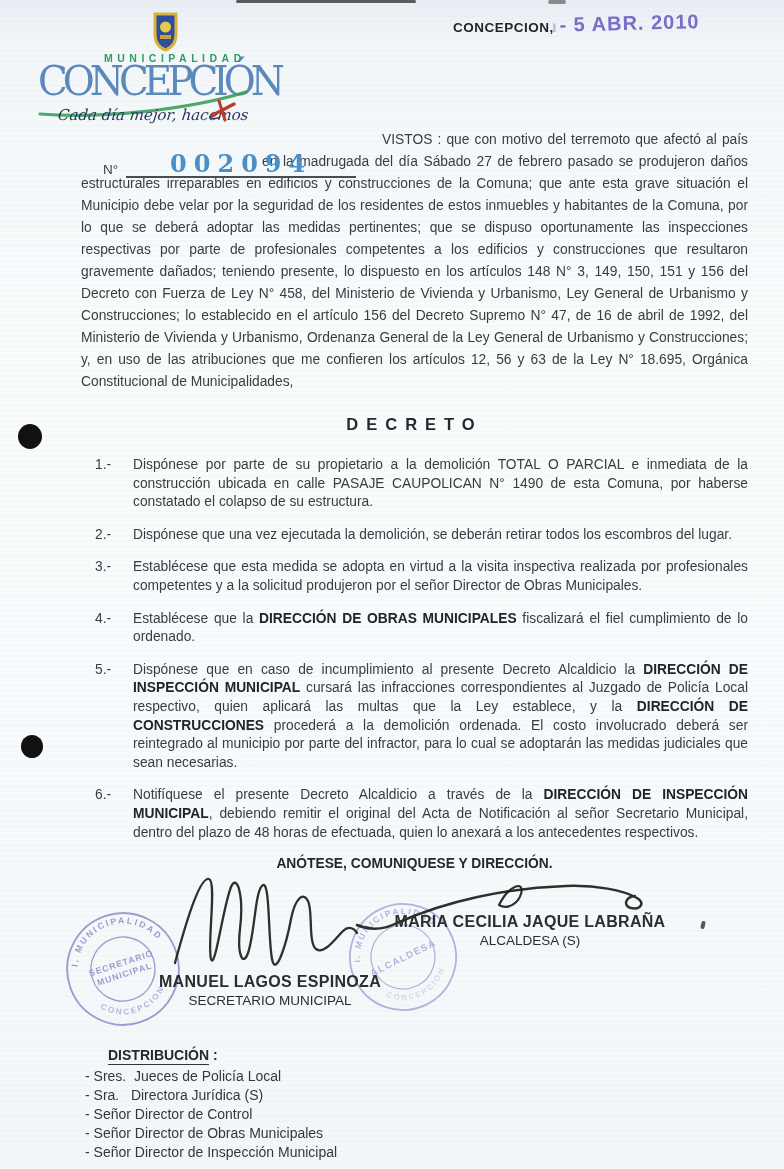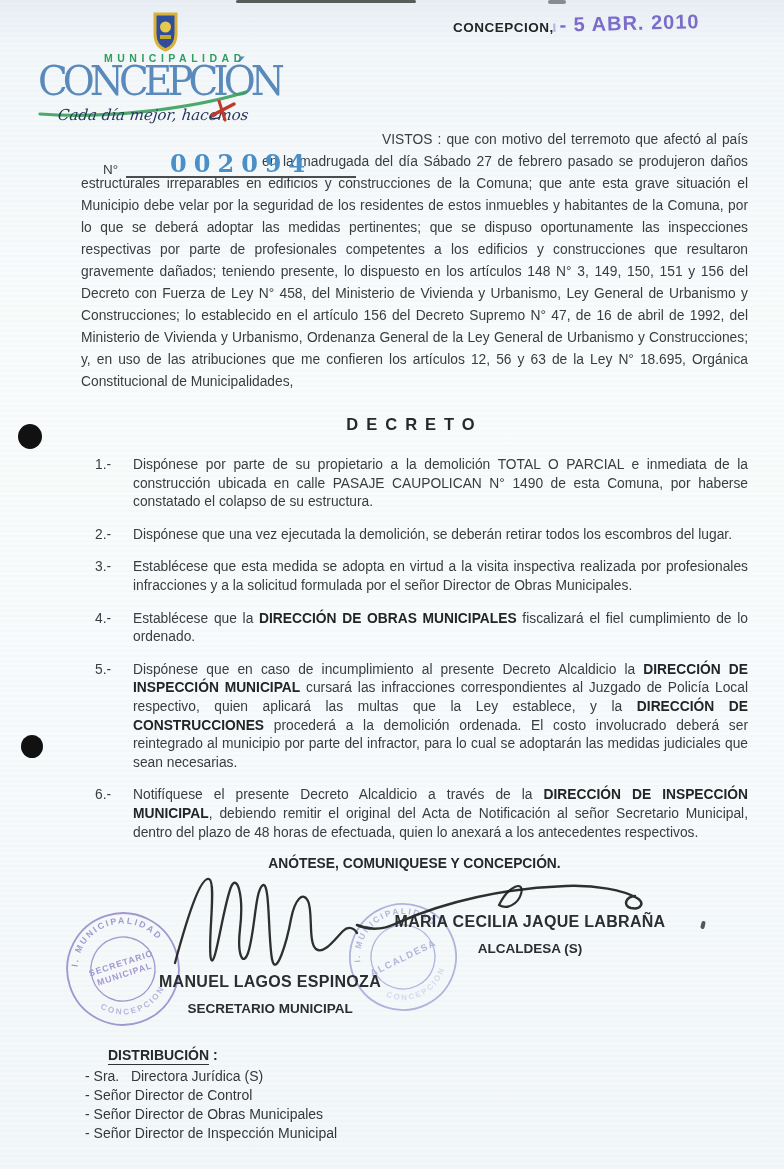--- a/index.html
+++ b/index.html
@@ -57,21 +57,21 @@
   .stamp{position:absolute;}
   .stamp-left{left:-20px;top:36px;}
   .stamp-right{left:262px;top:26px;}
   .sig{position:absolute;}
   .sig-left{left:86px;top:-4px;}
   .sig-right{left:270px;top:2px;}
   .nameblock{position:absolute;text-align:center;}
   .nb-right{left:308px;top:42px;width:282px;}
   .nb-left{left:68px;top:102px;width:242px;}
   .nameblock .nm{font-size:16px;font-weight:bold;color:#2b2d30;letter-spacing:.3px;}
-  .nameblock .tt{font-size:13.5px;font-weight:bold;color:#2b2d30;margin-top:10px;}
+  .nameblock .tt{font-size:13.5px;font-weight:normal;color:#2b2d30;margin-top:2px;}
 
   
   .dist{margin-left:4px;margin-top:4px;}
   .dist-title{font-size:14px;font-weight:bold;color:#26282b;margin-bottom:4px;}
   .dist-title .u{border-bottom:1.5px solid #333;padding-bottom:1px;margin-left:23px;}
   .dist-item{font-size:14px;line-height:19px;color:#35383b;white-space:pre-wrap;}
 
   .stamp text{font-weight:bold;}
 </style>
 </head>
@@ -127,37 +127,37 @@
         <div class="ditem">
           <div class="dnum">1.-</div>
           <div class="dtext"><span>Dispónese por parte de su propietario a la demolición TOTAL O PARCIAL e inmediata de la construcción ubicada en calle PASAJE CAUPOLICAN N° 1490 de esta Comuna, por haberse constatado el colapso de su estructura.</span></div>
         </div>
         <div class="ditem">
           <div class="dnum">2.-</div>
           <div class="dtext"><span>Dispónese que una vez ejecutada la demolición, se deberán retirar todos los escombros del lugar.</span></div>
         </div>
         <div class="ditem">
           <div class="dnum">3.-</div>
-          <div class="dtext"><span>Establécese que esta medida se adopta en virtud a la visita inspectiva realizada por profesionales infracciones y a la solicitud formulada por el señor Director de Obras Municipales.</span></div>
+          <div class="dtext"><span>Establécese que esta medida se adopta en virtud a la visita inspectiva realizada por profesionales competentes y a la solicitud produjeron por el señor Director de Obras Municipales.</span></div>
         </div>
         <div class="ditem">
           <div class="dnum">4.-</div>
           <div class="dtext"><span>Establécese que la </span><b>DIRECCIÓN DE OBRAS MUNICIPALES</b><span> fiscalizará el fiel cumplimiento de lo ordenado.</span></div>
         </div>
         <div class="ditem">
           <div class="dnum">5.-</div>
           <div class="dtext"><span>Dispónese que en caso de incumplimiento al presente Decreto Alcaldicio la </span><b>DIRECCIÓN DE INSPECCIÓN MUNICIPAL</b><span> cursará las infracciones correspondientes al Juzgado de Policía Local respectivo, quien aplicará las multas que la Ley establece, y la </span><b>DIRECCIÓN DE CONSTRUCCIONES</b><span> procederá a la demolición ordenada.  El costo involucrado deberá ser reintegrado al municipio por parte del infractor, para lo cual se adoptarán las medidas judiciales que sean necesarias.</span></div>
         </div>
         <div class="ditem">
           <div class="dnum">6.-</div>
           <div class="dtext"><span>Notifíquese el presente Decreto Alcaldicio a través de la </span><b>DIRECCIÓN DE INSPECCIÓN MUNICIPAL</b><span>, debiendo remitir el original del Acta de Notificación al señor Secretario Municipal, dentro del plazo de 48 horas de efectuada, quien lo anexará a los antecedentes respectivos.</span></div>
         </div>
       </div>
 
-    <div class="closing">ANÓTESE, COMUNIQUESE Y CONCEPCIÓN.</div>
+    <div class="closing">ANÓTESE, COMUNIQUESE Y DIRECCIÓN.</div>
 
     <div class="sigzone">
 
       <span class="stamp stamp-left">
         <svg width="124" height="124" viewBox="0 0 120 120">
           <g transform="rotate(-18 60 60)" fill="none" stroke="#8f7fc5" opacity=".8">
             <circle cx="60" cy="60" r="54" stroke-width="1.8"></circle>
             <circle cx="60" cy="60" r="31" stroke-width="1.3"></circle>
             <defs>
               <path id="lsTop" d="M 16 60 A 44 44 0 1 1 104 60"></path>
@@ -214,20 +214,21 @@
       </div>
       <div class="nameblock nb-left">
         <div class="nm">MANUEL LAGOS ESPINOZA</div>
         <div class="tt">SECRETARIO MUNICIPAL</div>
       </div>
     </div>
 
     <div class="dist">
       <div class="dist-title"><span class="u">DISTRIBUCIÓN</span><span> :</span></div>
       <div>
+          <div class="dist-item">- Sres.  Jueces de Policía Local</div>
           <div class="dist-item">- Sra.   Directora Jurídica (S)</div>
           <div class="dist-item">- Señor Director de Control</div>
           <div class="dist-item">- Señor Director de Obras Municipales</div>
           <div class="dist-item">- Señor Director de Inspección Municipal</div>
         </div>
     </div>
 
   </div>
 </div>
 

